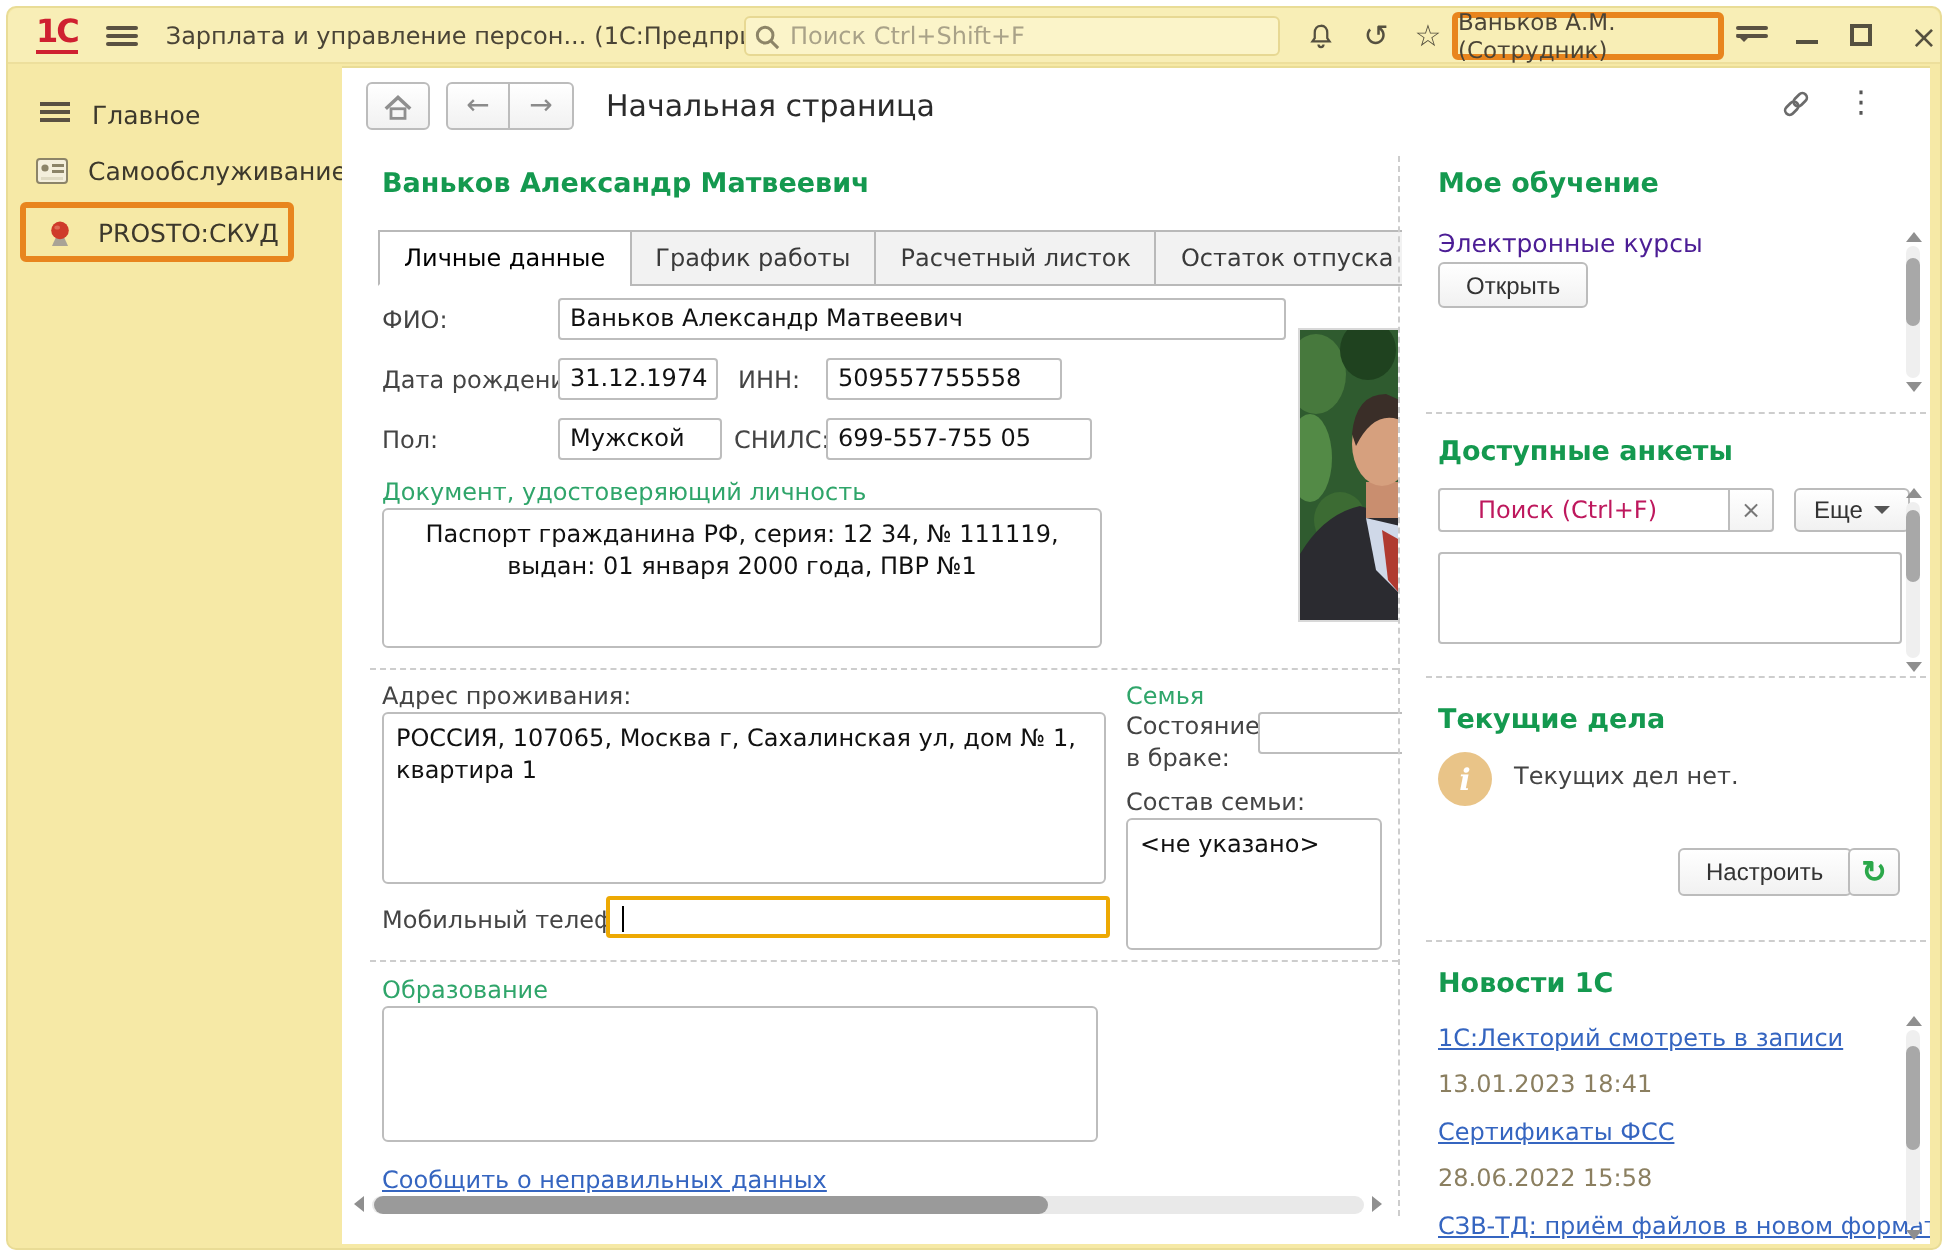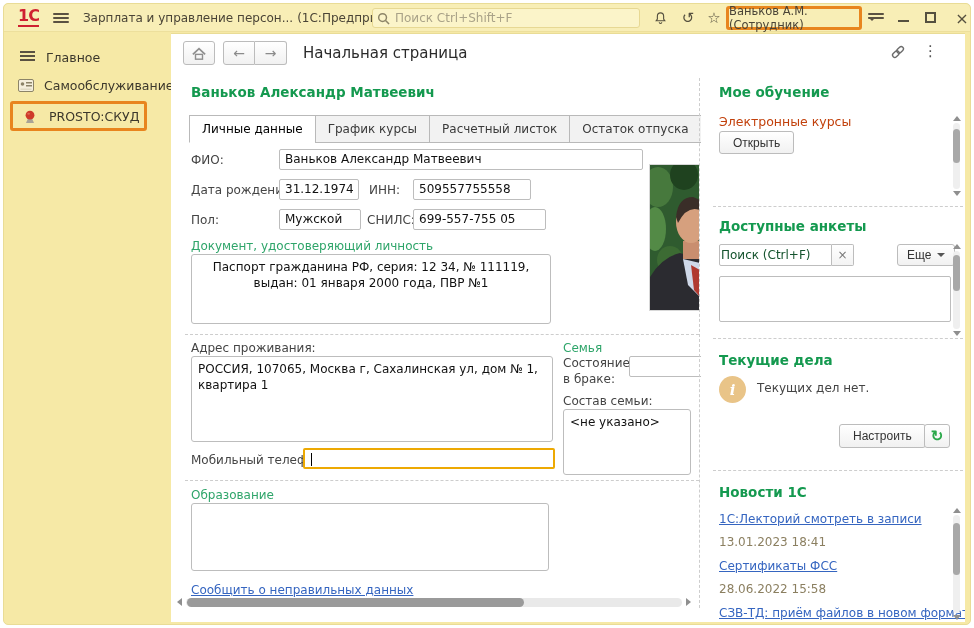--- a/index.html
+++ b/index.html
@@ -97,27 +97,27 @@
   .arr.up    { border-left:4px solid transparent; border-right:4px solid transparent; border-bottom:5px solid #8f8f8f; margin:0 auto; }
   .arr.down  { border-left:4px solid transparent; border-right:4px solid transparent; border-top:5px solid #8f8f8f; margin:0 auto; }
   .vscroll { position:absolute; width:9px; right:4px; display:flex; flex-direction:column; }
   .vs-track { flex:1; width:7px; background:#efefef; border-radius:4px; margin:2px auto; position:relative; }
   .vs-thumb { position:absolute; left:0; width:7px; background:#a8a8a8; border-radius:4px; }
 
   
   .rpanel { position:absolute; left:534px; right:0; top:38px; bottom:0; overflow:hidden; }
   .dashed-v { position:absolute; left:528px; top:44px; bottom:14px; border-left:1px dashed #cdcdcd; }
   .sec-header { font-size:13.5px; font-weight:bold; color:#14994f; position:absolute; left:14px; }
-  .sub-green { position:absolute; left:14px; color:#c2410c; font-size:12.5px; }
+  .sub-green { position:absolute; left:14px; color:#4c1d95; font-size:12.5px; }
   .table-hdr { position:absolute; left:14px; display:flex; }
   .th-cell { background:#efefef; border:1px solid #c9c9c9; padding:4px 6px; color:#3f3f3f; }
   .th-cell + .th-cell { border-left:none; }
   .seg-input { position:absolute; display:flex; }
-  .seg-input .fld { width:113px; height:22px; border:1px solid #bdbdbd; border-radius:2px 0 0 2px;
-                    background:#fff; line-height:20px; padding:0 1px; color:#14532d; }
+  .seg-input .fld { width:146px; height:22px; border:1px solid #bdbdbd; border-radius:2px 0 0 2px;
+                    background:#fff; line-height:20px; padding:0 19px; color:#be185d; }
   .seg-input .clr { width:22px; height:22px; border:1px solid #bdbdbd; border-left:none;
                     border-radius:0 2px 2px 0; background:linear-gradient(#fff,#f3f3f3);
                     display:flex; align-items:center; justify-content:center; color:#777; cursor:pointer; }
   .more-btn { position:absolute; height:22px; padding:0 9px; }
   .more-btn .tri { width:0; height:0; border-left:4px solid transparent; border-right:4px solid transparent;
                    border-top:4px solid #555; margin-left:6px; }
   .listbox { position:absolute; left:14px; width:232px; border:1px solid #bdbdbd; border-radius:2px; background:#fff; }
   .info-circle { position:absolute; width:27px; height:27px; border-radius:50%; background:#e9c488;
                  color:#fff; font-weight:bold; font-style:italic; font-family:"DejaVu Serif","Liberation Serif",serif;
                  display:flex; align-items:center; justify-content:center; font-size:15px; }
@@ -225,21 +225,21 @@
           </svg>
       </span>
       <span class="dots-ico">⋮</span>
     </div>
 
     <div class="form-area">
       <div class="emp-name">Ваньков Александр Матвеевич</div>
 
       <div class="tabs">
         <span class="tab active">Личные данные</span>
-        <span class="tab">График курсы</span>
+        <span class="tab">График работы</span>
         <span class="tab">Расчетный листок</span>
         <span class="tab">Остаток отпуска</span>
 
       </div>
 
       <span class="frow-label" style="left:20px; top:81px;">ФИО:</span>
       <div class="ibox" style="left:108px; top:77px; width:364px;">Ваньков Александр Матвеевич</div>
 
       <span class="frow-label" style="left:20px; top:111px;">Дата рождения:</span>
       <div class="ibox" style="left:108px; top:107px; width:80px;">31.12.1974</div>

